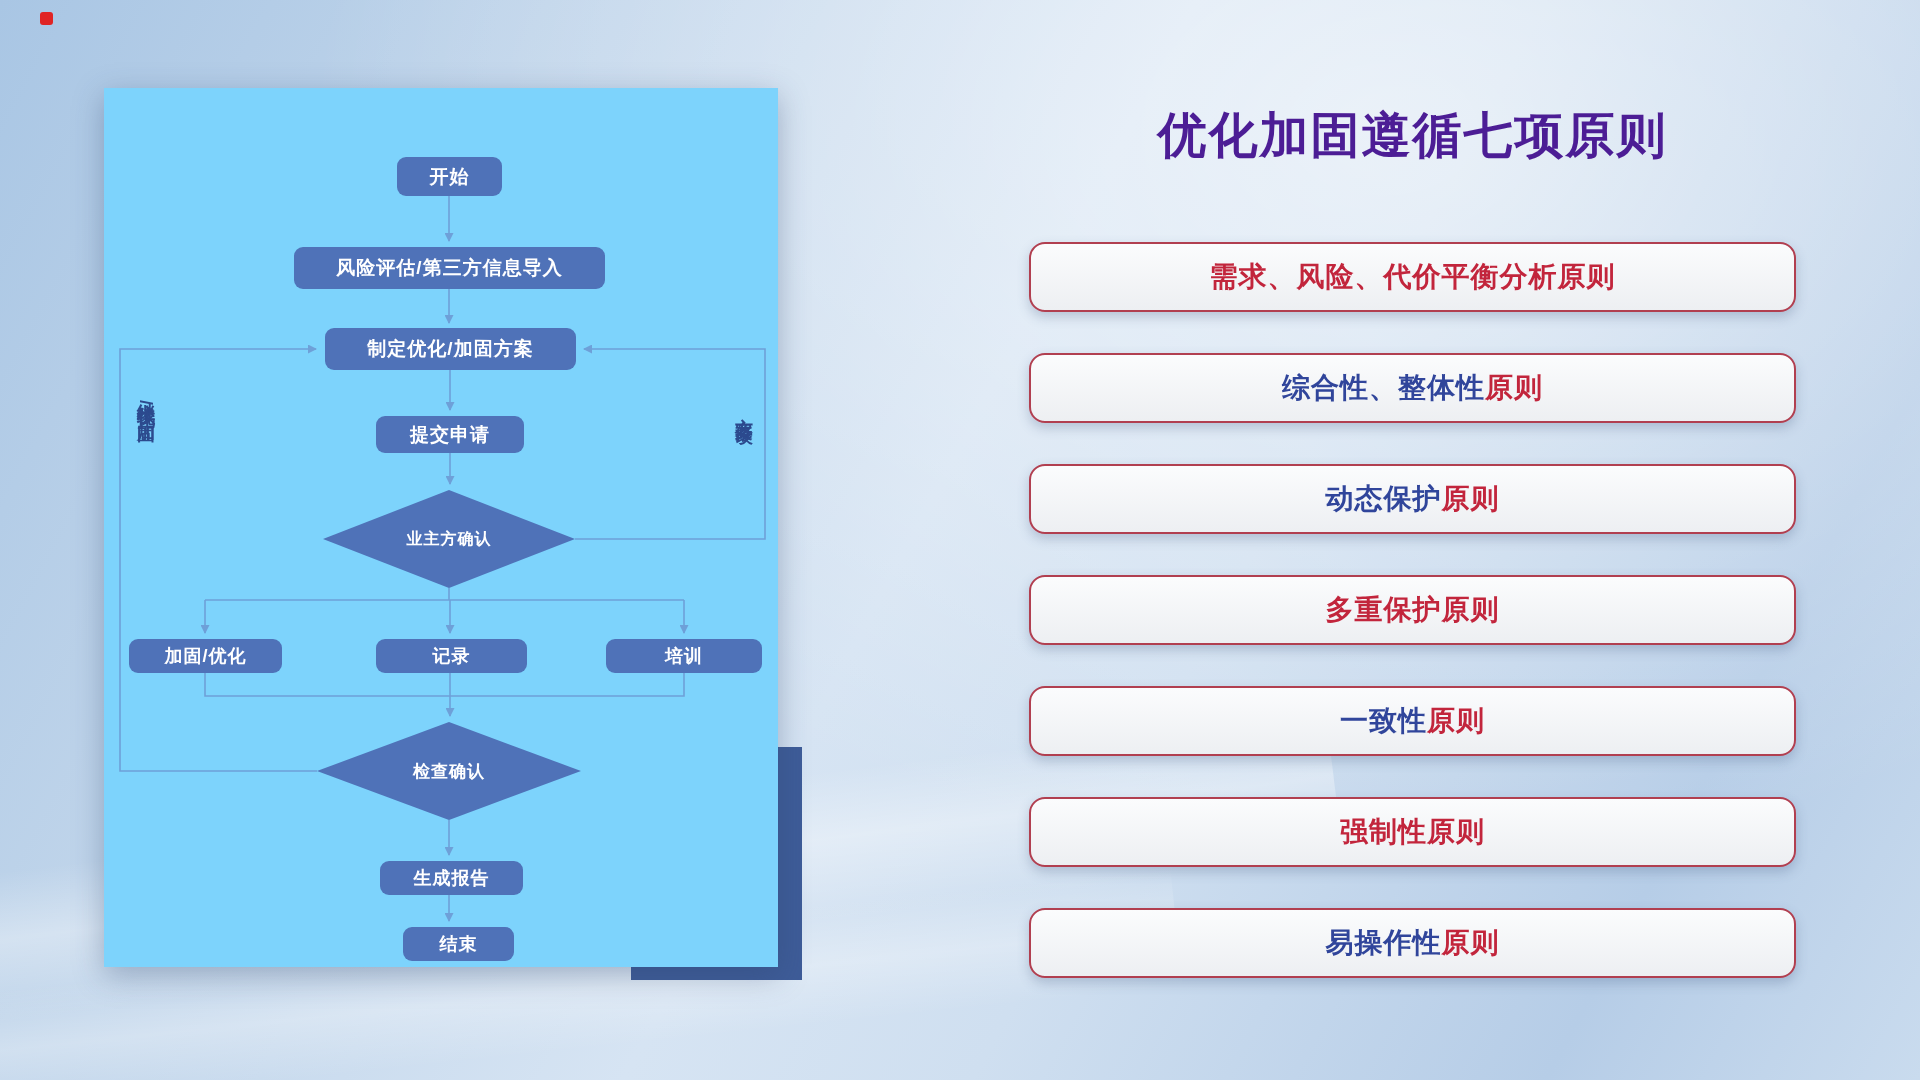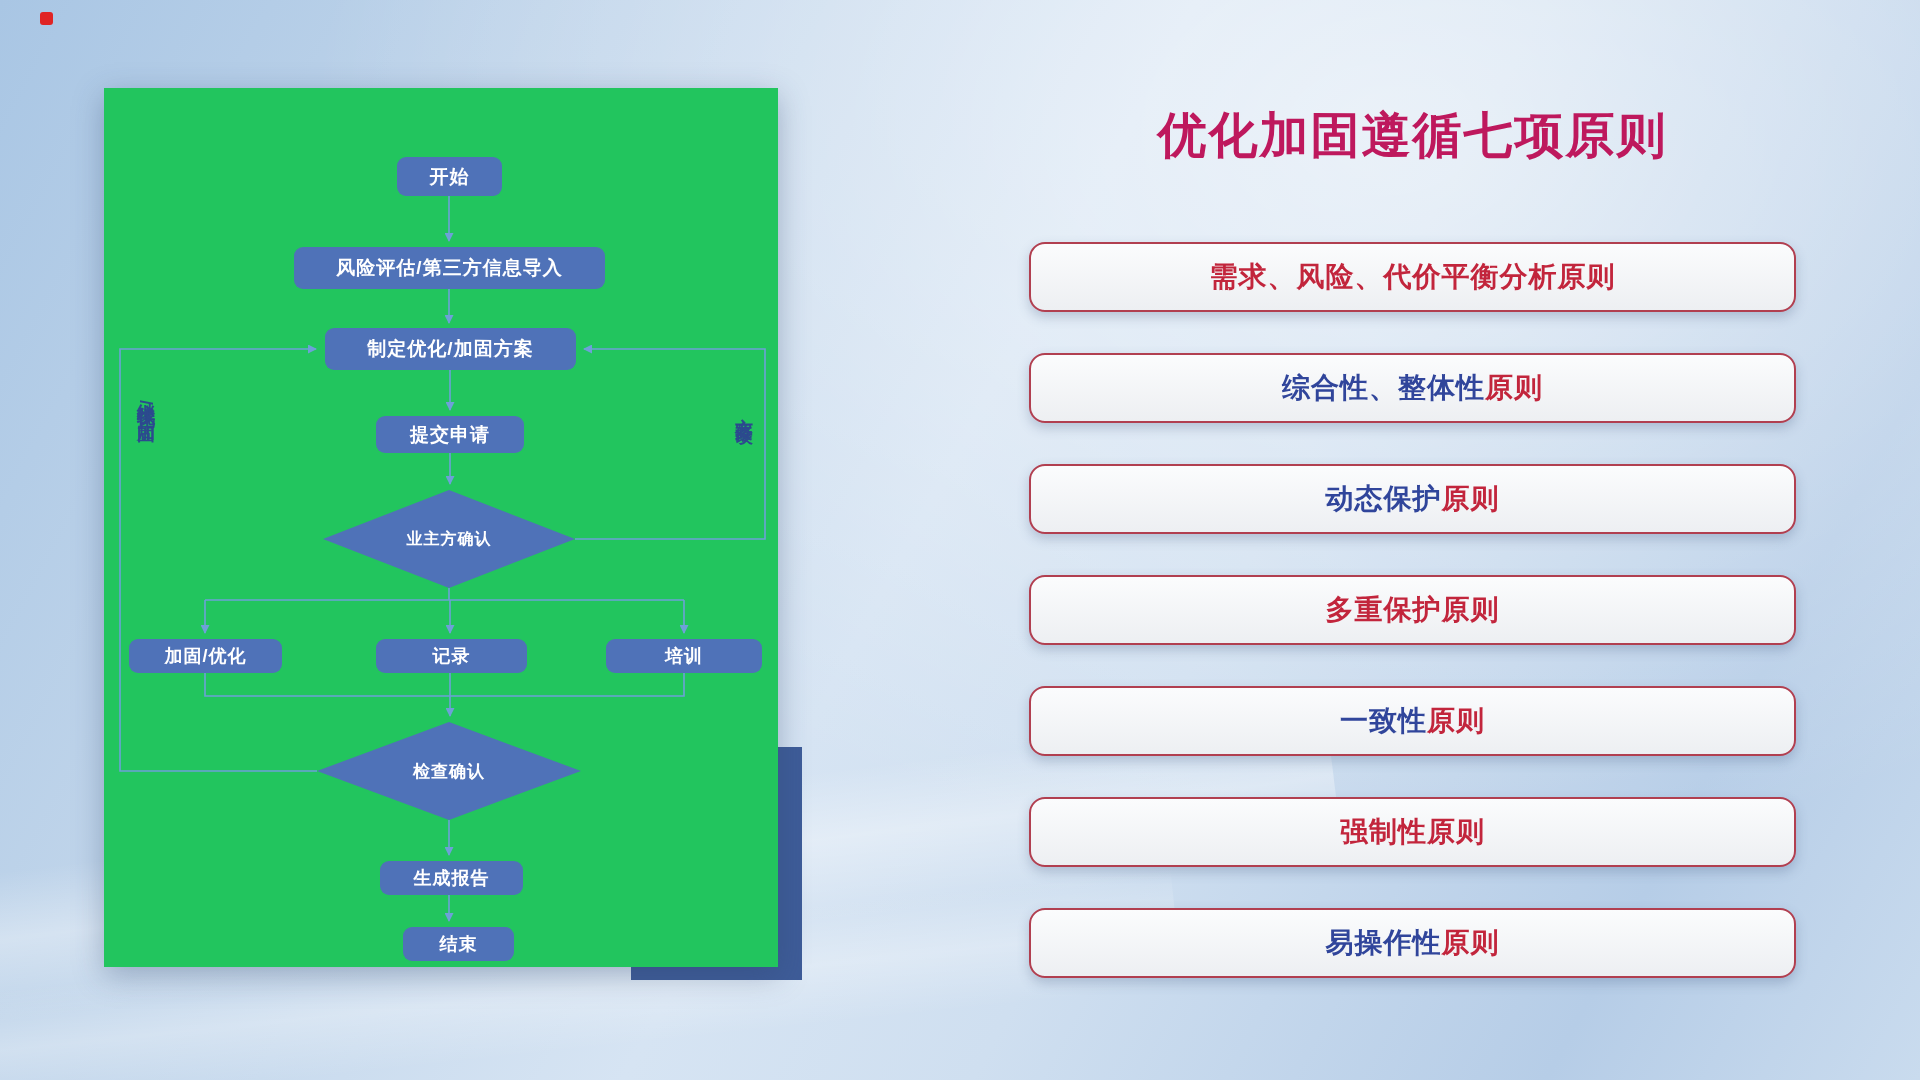--- a/index.html
+++ b/index.html
@@ -12,21 +12,21 @@
     background:radial-gradient(ellipse at 72% 12%,rgba(255,255,255,.55),rgba(255,255,255,0) 55%);}
   .streak{position:absolute;pointer-events:none;}
   .streak.s1{left:-160px;top:800px;width:1500px;height:150px;transform:rotate(-7deg);
     background:linear-gradient(180deg,rgba(255,255,255,0) 0%,rgba(255,255,255,.35) 45%,rgba(255,255,255,0) 100%);}
   .streak.s2{left:-120px;top:935px;width:1300px;height:120px;transform:rotate(-6deg);
     background:linear-gradient(180deg,rgba(255,255,255,0),rgba(255,255,255,.28),rgba(255,255,255,0));}
   .red-dot{position:absolute;left:40px;top:12px;width:13px;height:13px;border-radius:3px;background:#e02424;}
 
   .shadow-block{position:absolute;left:631px;top:747px;width:171px;height:233px;background:#3e5c98;z-index:0;}
 
-  .panel{position:absolute;left:104px;top:88px;width:674px;height:879px;background:#22c55e;
+  .panel{position:absolute;left:104px;top:88px;width:674px;height:879px;background:#7dd3fc;
     box-shadow:0 8px 28px rgba(45,70,110,.35);z-index:1;}
   .connectors{position:absolute;left:0;top:0;}
 
   .node{position:absolute;display:flex;align-items:center;justify-content:center;
     background:#4f72b8;color:#ffffff;font-weight:bold;font-size:19px;
     border-radius:9px;letter-spacing:1px;white-space:nowrap;z-index:2;}
   .diamond{clip-path:polygon(50% 0,100% 50%,50% 100%,0 50%);border-radius:0;font-size:16px;}
 
   .n-start{left:293px;top:69px;width:105px;height:39px;border-radius:9px;}
   .n-risk{left:190px;top:159px;width:311px;height:42px;}
@@ -39,21 +39,21 @@
   .n-check{left:213px;top:634px;width:264px;height:98px;font-size:17px;}
   .n-report{left:276px;top:773px;width:143px;height:34px;font-size:18px;}
   .n-end{left:299px;top:839px;width:111px;height:34px;border-radius:9px;font-size:18px;}
 
   .loop-label{position:absolute;writing-mode:vertical-rl;color:#2c4a8e;font-weight:bold;
     font-size:18px;letter-spacing:3px;z-index:2;}
   .ll-left{left:30px;top:300px;}
   .ll-right{left:628px;top:316px;}
 
   .title{position:absolute;left:1029px;top:103px;width:767px;text-align:center;
-    font-size:49px;font-weight:bold;color:#be185d;letter-spacing:2px;}
+    font-size:49px;font-weight:bold;color:#4c1d95;letter-spacing:2px;}
 
   .principles{position:absolute;left:1029px;top:242px;width:767px;
     display:flex;flex-direction:column;gap:41px;}
   .card{height:70px;border:2px solid #b13f50;border-radius:16px;box-sizing:border-box;
     background:linear-gradient(180deg,#fbfcfd,#edeff2);
     box-shadow:0 5px 12px rgba(70,90,130,.28);
     display:flex;align-items:center;justify-content:center;
     font-size:28px;font-weight:600;letter-spacing:1px;white-space:nowrap;}
   .t-blue{color:#30459b;text-align:right;}
   .t-red{color:#c2253c;}

